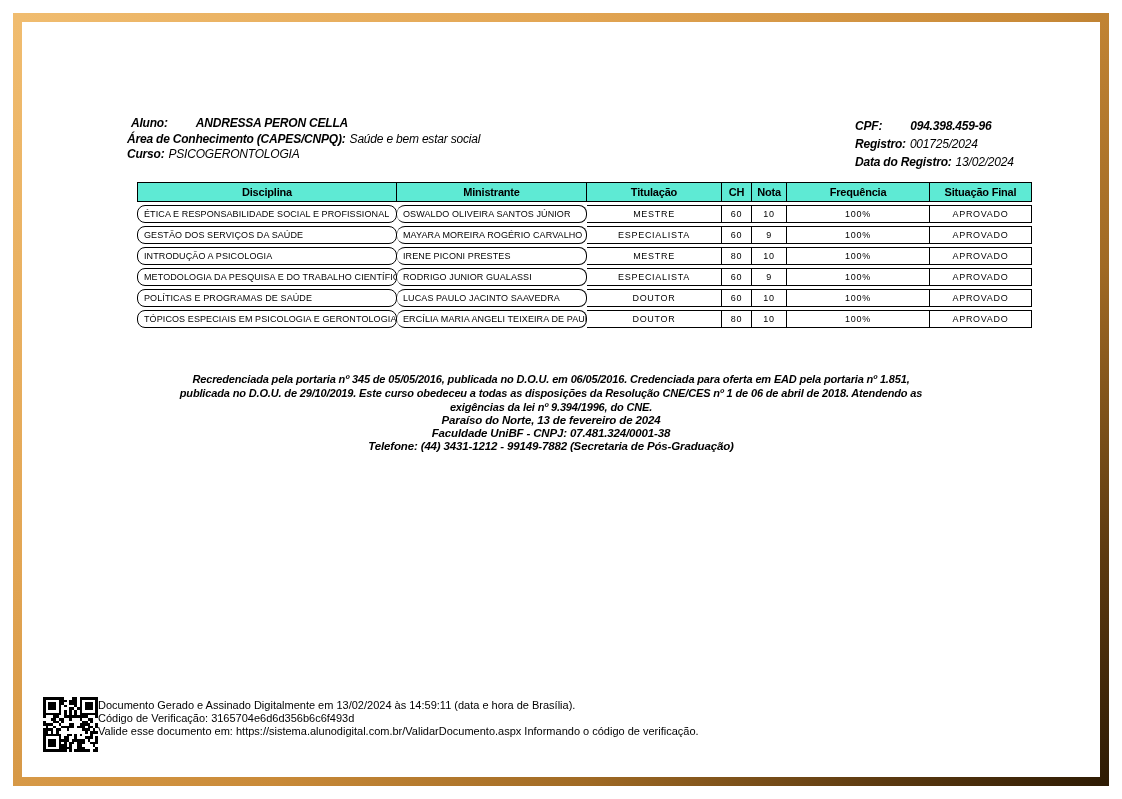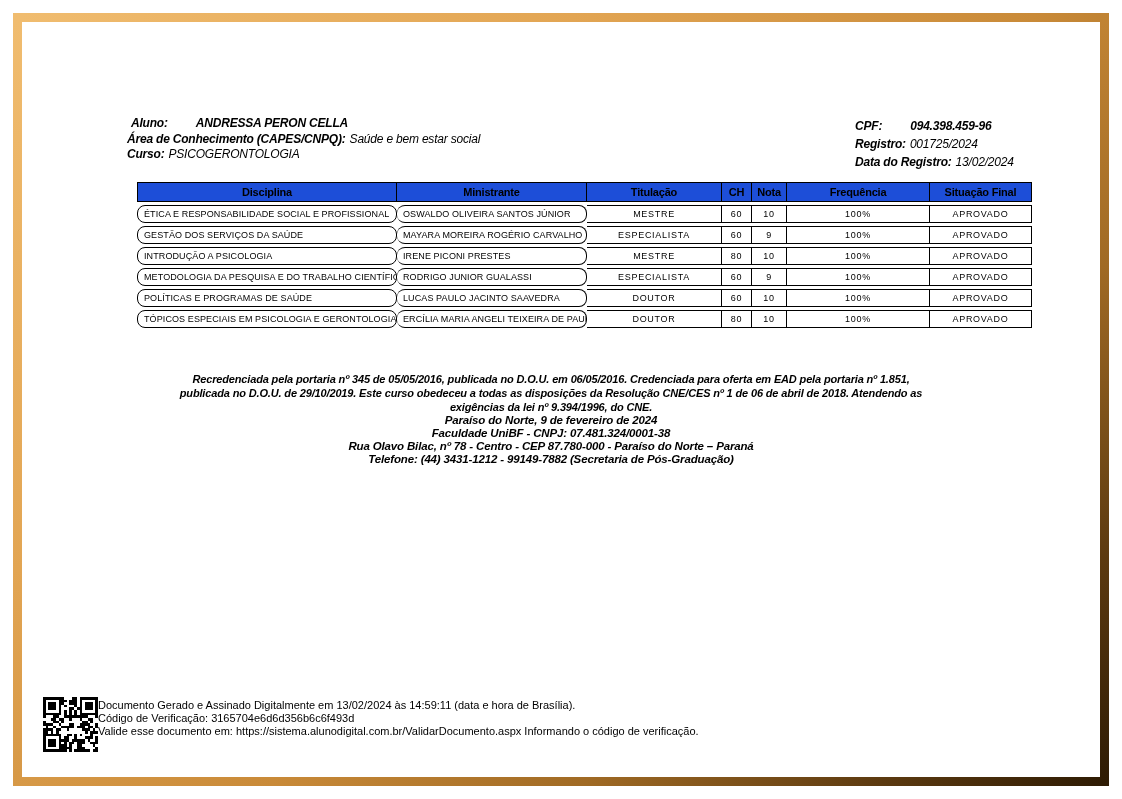--- a/index.html
+++ b/index.html
@@ -16,21 +16,21 @@
   .student-info .line1{padding-left:4px;}
   .registry-info{position:absolute;left:855px;top:117px;font-style:italic;font-size:12px;line-height:18px;letter-spacing:-0.2px;white-space:nowrap;}
   .lbl{font-weight:700;margin-right:4px;}
   .val-bold{font-weight:700;margin-left:24px;}
   
   table.grades{
     position:absolute;left:137px;top:179px;width:895px;table-layout:fixed;
     border-collapse:separate;border-spacing:0 3px;
   }
   table.grades th{
-    background:#1d4ed8;border:1.5px solid #000;border-left:none;
+    background:#5eead4;border:1.5px solid #000;border-left:none;
     font-size:11px;font-weight:700;height:18px;text-align:center;letter-spacing:-0.2px;padding:0 2px;
   }
   table.grades th:first-child{border-left:1.5px solid #000;}
   table.grades td{
     border:1px solid #000;border-left:none;height:16px;font-size:9px;
     text-align:center;letter-spacing:0.7px;padding:0 2px;white-space:nowrap;overflow:hidden;
   }
   table.grades td:first-child{border-left:1px solid #000;}
   table.grades td.left{text-align:left;padding-left:6px;letter-spacing:0.1px;border-radius:8px;}
   
@@ -153,23 +153,22 @@
         <td>10</td>
         <td>100%</td>
         <td>APROVADO</td>
       </tr>
     </tbody>
   </table>
 
   <div class="accreditation">Recredenciada pela portaria nº 345 de 05/05/2016, publicada no D.O.U. em 06/05/2016. Credenciada para oferta em EAD pela portaria nº 1.851, publicada no D.O.U. de 29/10/2019. Este curso obedeceu a todas as disposições da Resolução CNE/CES nº 1 de 06 de abril de 2018. Atendendo as exigências da lei nº 9.394/1996, do CNE.</div>
 
   <div class="issuance">
-    <div>Paraíso do Norte, 9 de fevereiro de 2024</div>
+    <div>Paraíso do Norte, 13 de fevereiro de 2024</div>
     <div>Faculdade UniBF - CNPJ: 07.481.324/0001-38</div>
-    <div>Rua Olavo Bilac, nº 78 - Centro - CEP 87.780-000 - Paraíso do Norte – Paraná</div>
     <div>Telefone: (44) 3431-1212 - 99149-7882 (Secretaria de Pós-Graduação)</div>
   </div>
 
   <div class="signature">
     <svg class="qr" viewBox="0 0 21 21" shape-rendering="crispEdges">
         <rect x="0" y="0" width="21" height="21" fill="#fff"></rect>
         <rect x="0" y="0" width="7" height="7" fill="#000"></rect>
         <rect x="1" y="1" width="5" height="5" fill="#fff"></rect>
         <rect x="2" y="2" width="3" height="3" fill="#000"></rect>
         <rect x="14" y="0" width="7" height="7" fill="#000"></rect>

